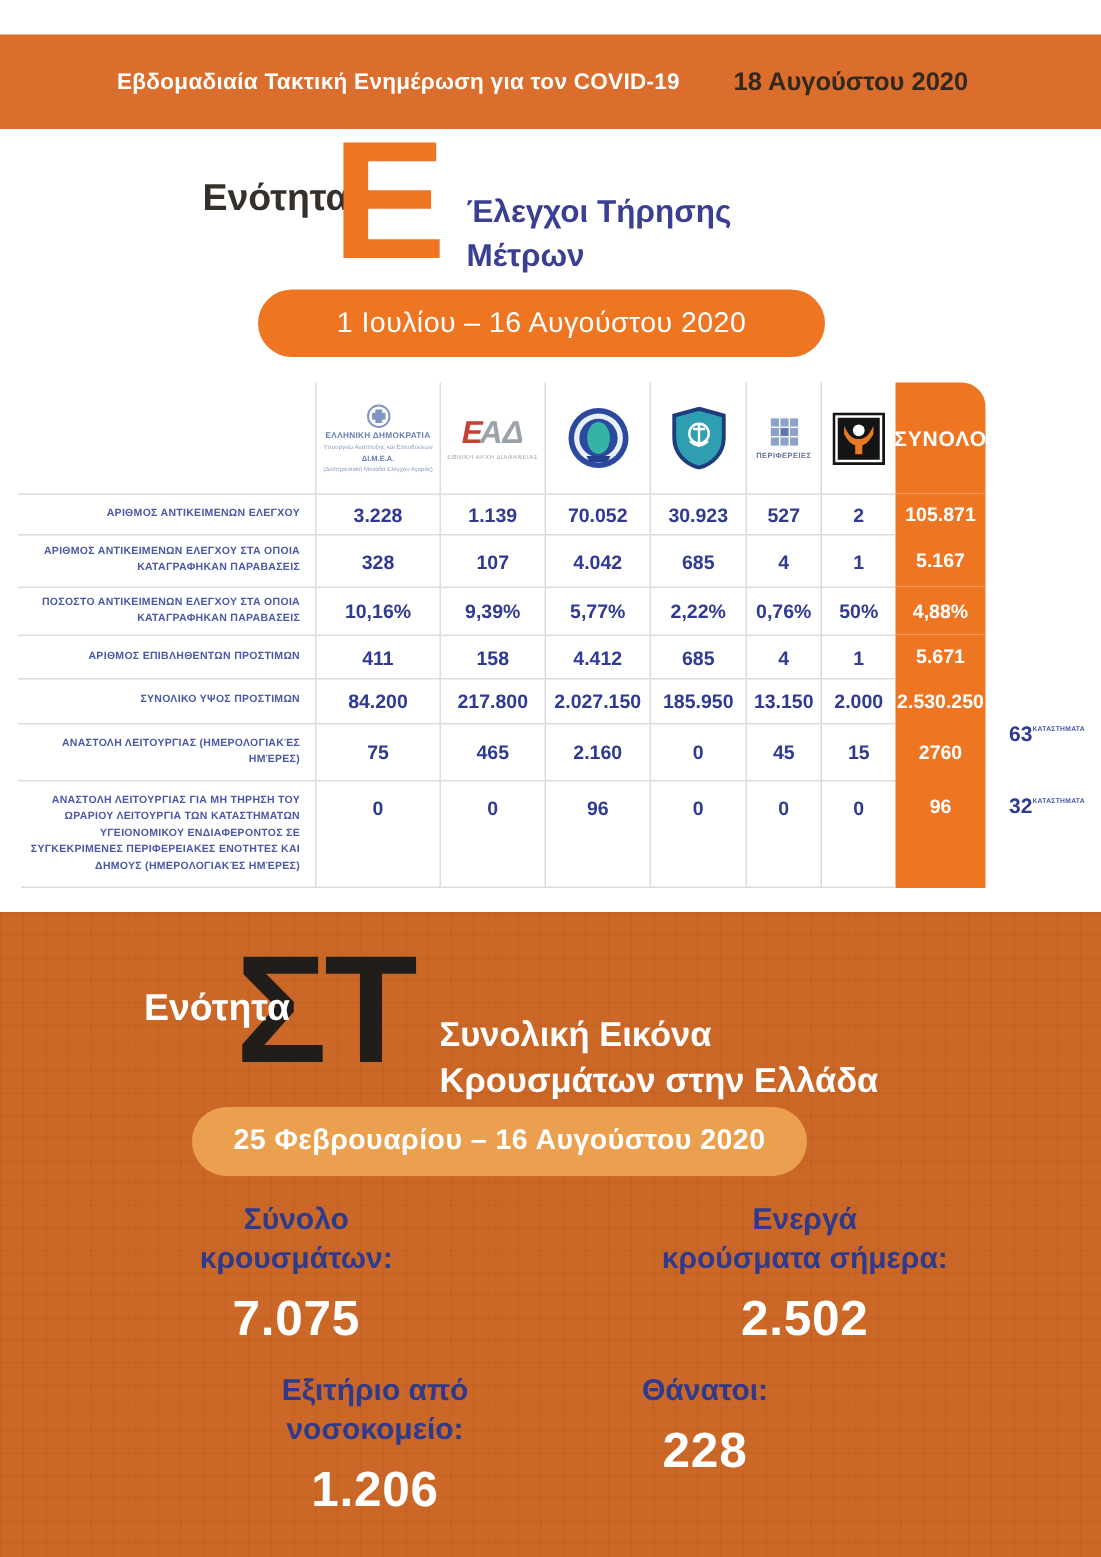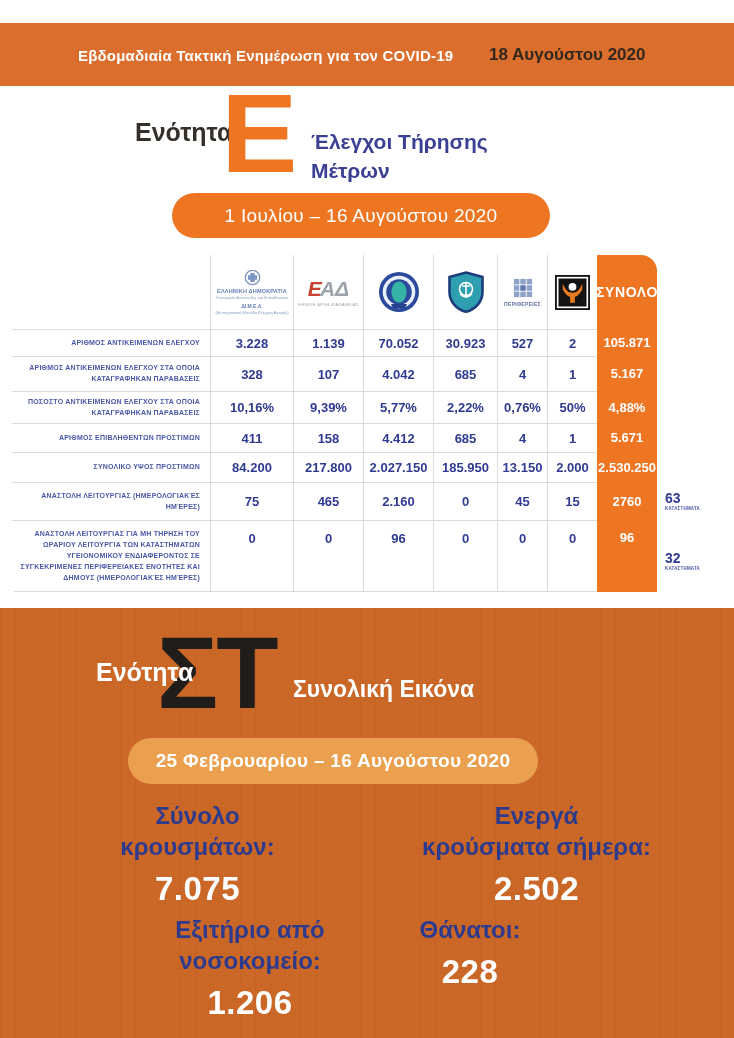--- a/index.html
+++ b/index.html
@@ -30,21 +30,21 @@
     grid-template-columns:198px 83px 70px 70px 64px 50px 50px 60px 74px;
     grid-template-rows:74px 27px 35px 32px 29px 30px 38px 72px; }
   .cell { display:flex; align-items:center; justify-content:center; min-width:0; }
   .vline { border-left:1px solid #DCDCDC; }
   .hline { border-top:1px solid #DCDCDC; }
   .label-cell { justify-content:flex-end; text-align:right; font-size:7px; font-weight:bold;
     color:#4A58A8; text-transform:uppercase; line-height:1.55; padding:2px 10px 2px 4px; letter-spacing:.2px; }
   .val-cell { font-size:13px; font-weight:bold; color:#2F3B92; }
   .total-cell { background:#EE7623; color:#fff; font-weight:bold; font-size:13px; }
   .total-head { border-top-right-radius:16px; font-size:14px; letter-spacing:.6px; }
-  .ann-cell { flex-direction:column; align-items:flex-start; justify-content:center; padding-left:8px; }
+  .ann-cell { flex-direction:row; align-items:flex-start; justify-content:center; padding-left:8px; }
   .ann-num { font-size:14px; font-weight:bold; color:#2F3B92; line-height:1; }
   .ann-cap { font-size:4.5px; font-weight:bold; color:#4A58A8; margin-top:1px; letter-spacing:.2px; }
   .row-top { align-items:flex-start !important; padding-top:10px; }
   .table-bottom-line { position:absolute; left:14px; top:591px; width:583px; height:1px; background:#DCDCDC; }
   
   .head-cell { flex-direction:column; justify-content:center; text-align:center; padding:2px 1px; }
   .dimea-l1 { font-size:5.5px; font-weight:bold; color:#647EB5; margin-top:2px; letter-spacing:.2px; }
   .dimea-l2 { font-size:4.2px; color:#8A9BC4; margin-top:1px; }
   .dimea-l3 { font-size:5px; font-weight:bold; color:#647EB5; margin-top:3px; }
   .dimea-l4 { font-size:4px; color:#8A9BC4; margin-top:1px; width:76px; line-height:1.5; }
@@ -63,21 +63,21 @@
     color:#211D1A; line-height:1; letter-spacing:-2px; }
   .secST-title { position:absolute; left:293px; top:66px; font-size:23px; font-weight:bold;
     color:#fff; line-height:1.35; }
   .secST-pill { position:absolute; left:128px; top:130px; width:410px; height:46px;
     background:#EBA04F; border-radius:24px; display:flex; align-items:center; justify-content:center;
     color:#fff; font-weight:bold; font-size:19px; letter-spacing:.3px; }
   .stats-row { position:absolute; display:flex; }
   #stats-row1 { left:28px; top:192px; width:678px; }
   #stats-row2 { left:140px; top:306px; width:440px; }
   .stat { flex:1; text-align:center; }
-  .stat-label { font-size:24px; font-weight:bold; color:#2E3A8C; line-height:1.3; }
+  .stat-label { font-size:20px; font-weight:bold; color:#2E3A8C; line-height:1.3; }
   .stat-value { font-size:33px; font-weight:800; color:#fff; margin-top:8px; letter-spacing:.5px; }
 </style>
 </head>
 <body>
 
 <div id="page">
 
   <div class="topbar">
     <div class="topbar-title">Εβδομαδιαία Τακτική Ενημέρωση για τον COVID-19</div>
     <div class="topbar-date">18 Αυγούστου 2020</div>
@@ -231,20 +231,21 @@
         <div class="ann-cap">ΚΑΤΑΣΤΗΜΑΤΑ</div>
       </div>
     </div>
   <div class="table-bottom-line"></div>
 
   <div class="secST">
     <div class="secST-label">Ενότητα</div>
     <div class="secST-letters">ΣΤ</div>
     <div class="secST-title">
       <span>Συνολική Εικόνα</span><br>
+      <span>Κρουσμάτων στην Ελλάδα</span>
     </div>
     <div class="secST-pill">
       <span>25 Φεβρουαρίου – 16 Αυγούστου 2020</span>
     </div>
     <div id="stats-row1" class="stats-row">
         <div class="stat">
           <div class="stat-label">Σύνολο<br>κρουσμάτων:</div>
           <div class="stat-value">7.075</div>
         </div>
         <div class="stat">

